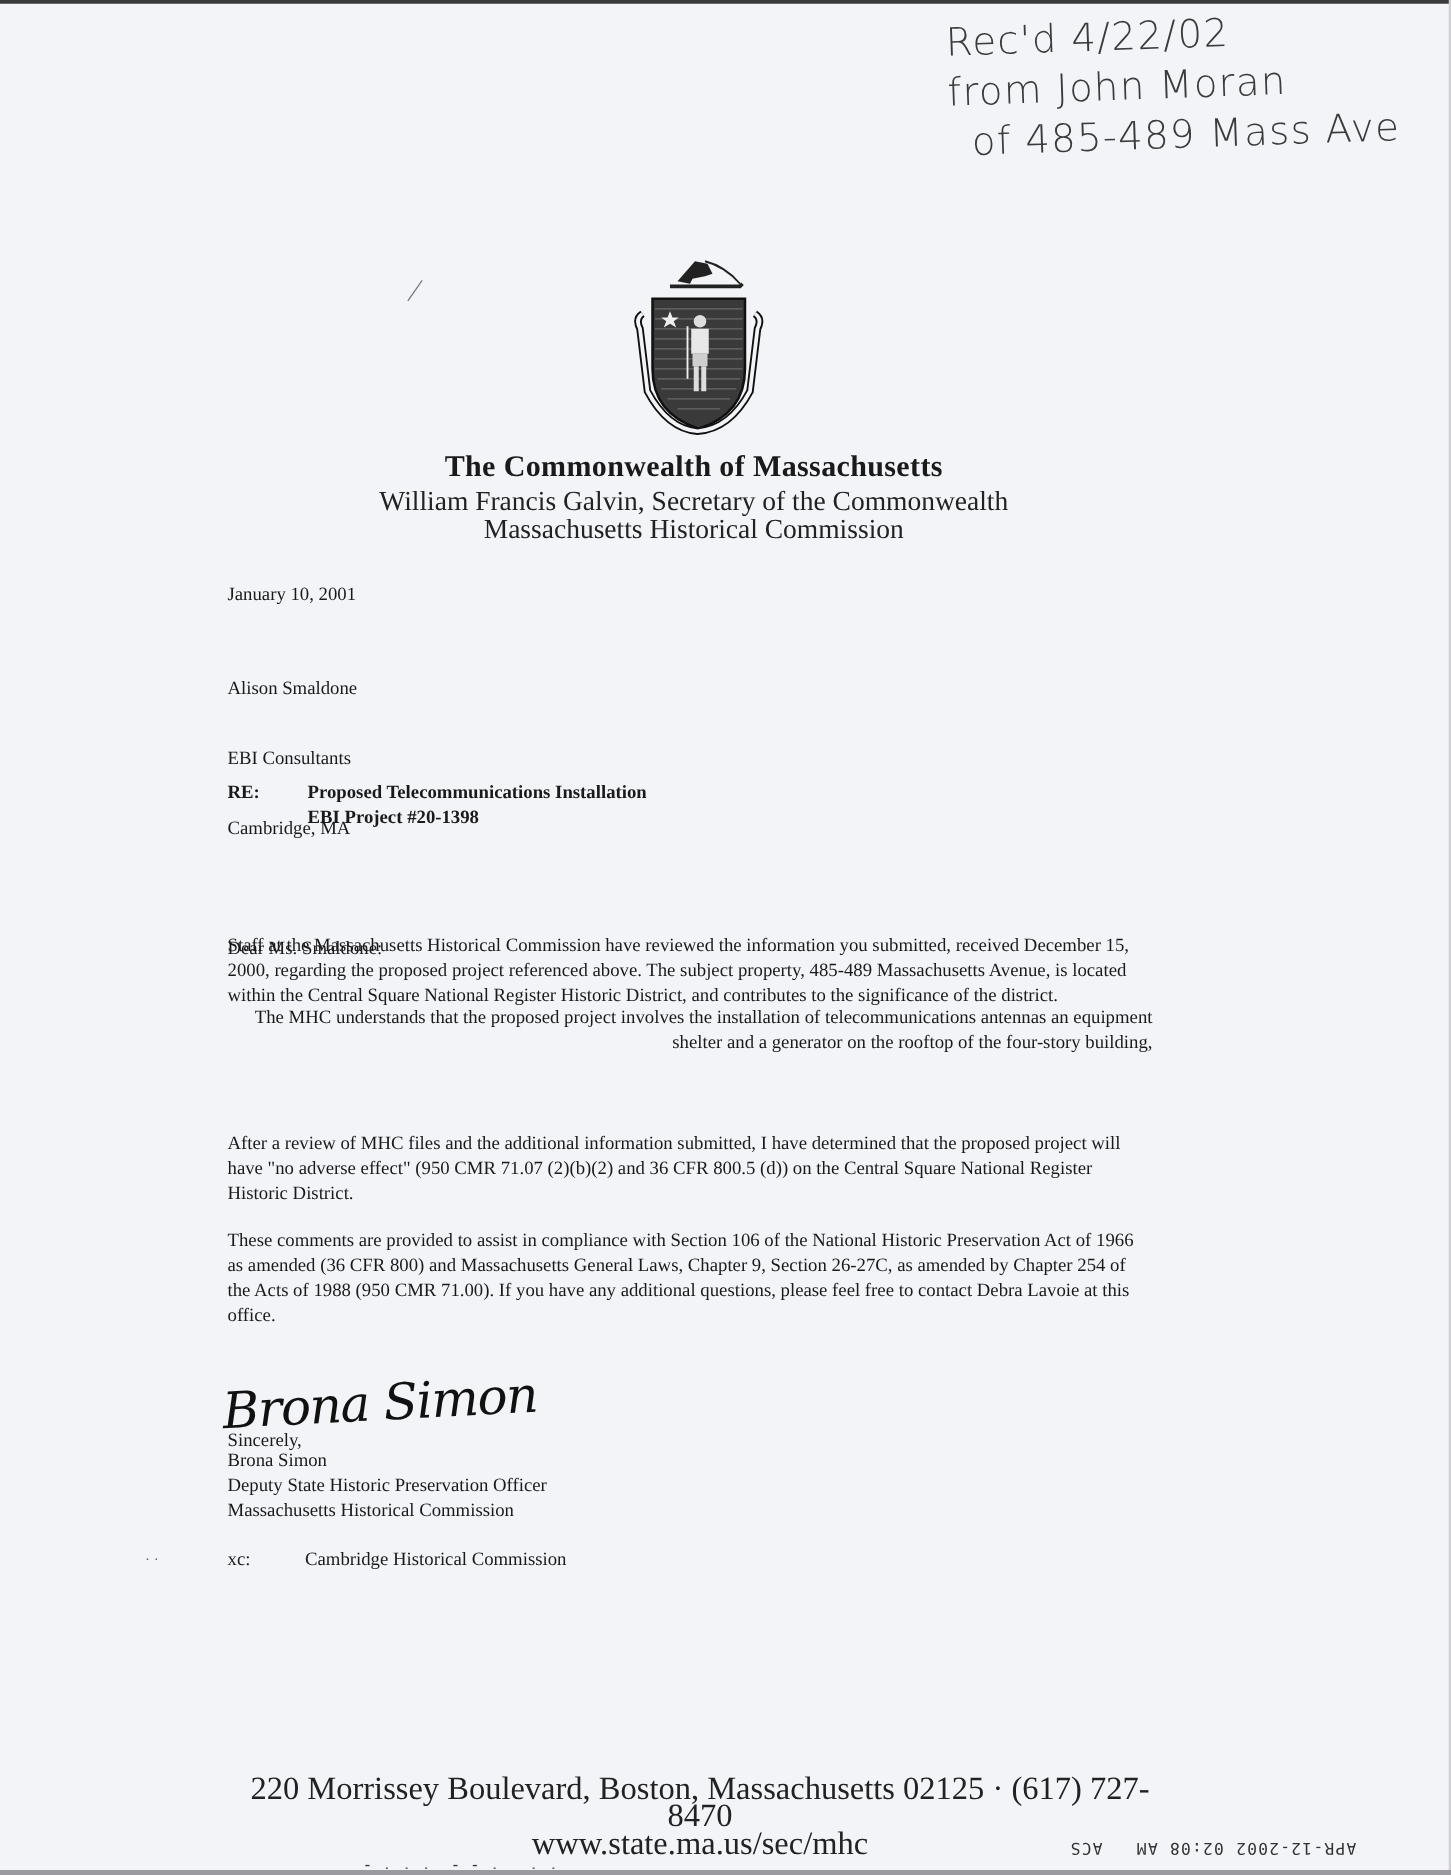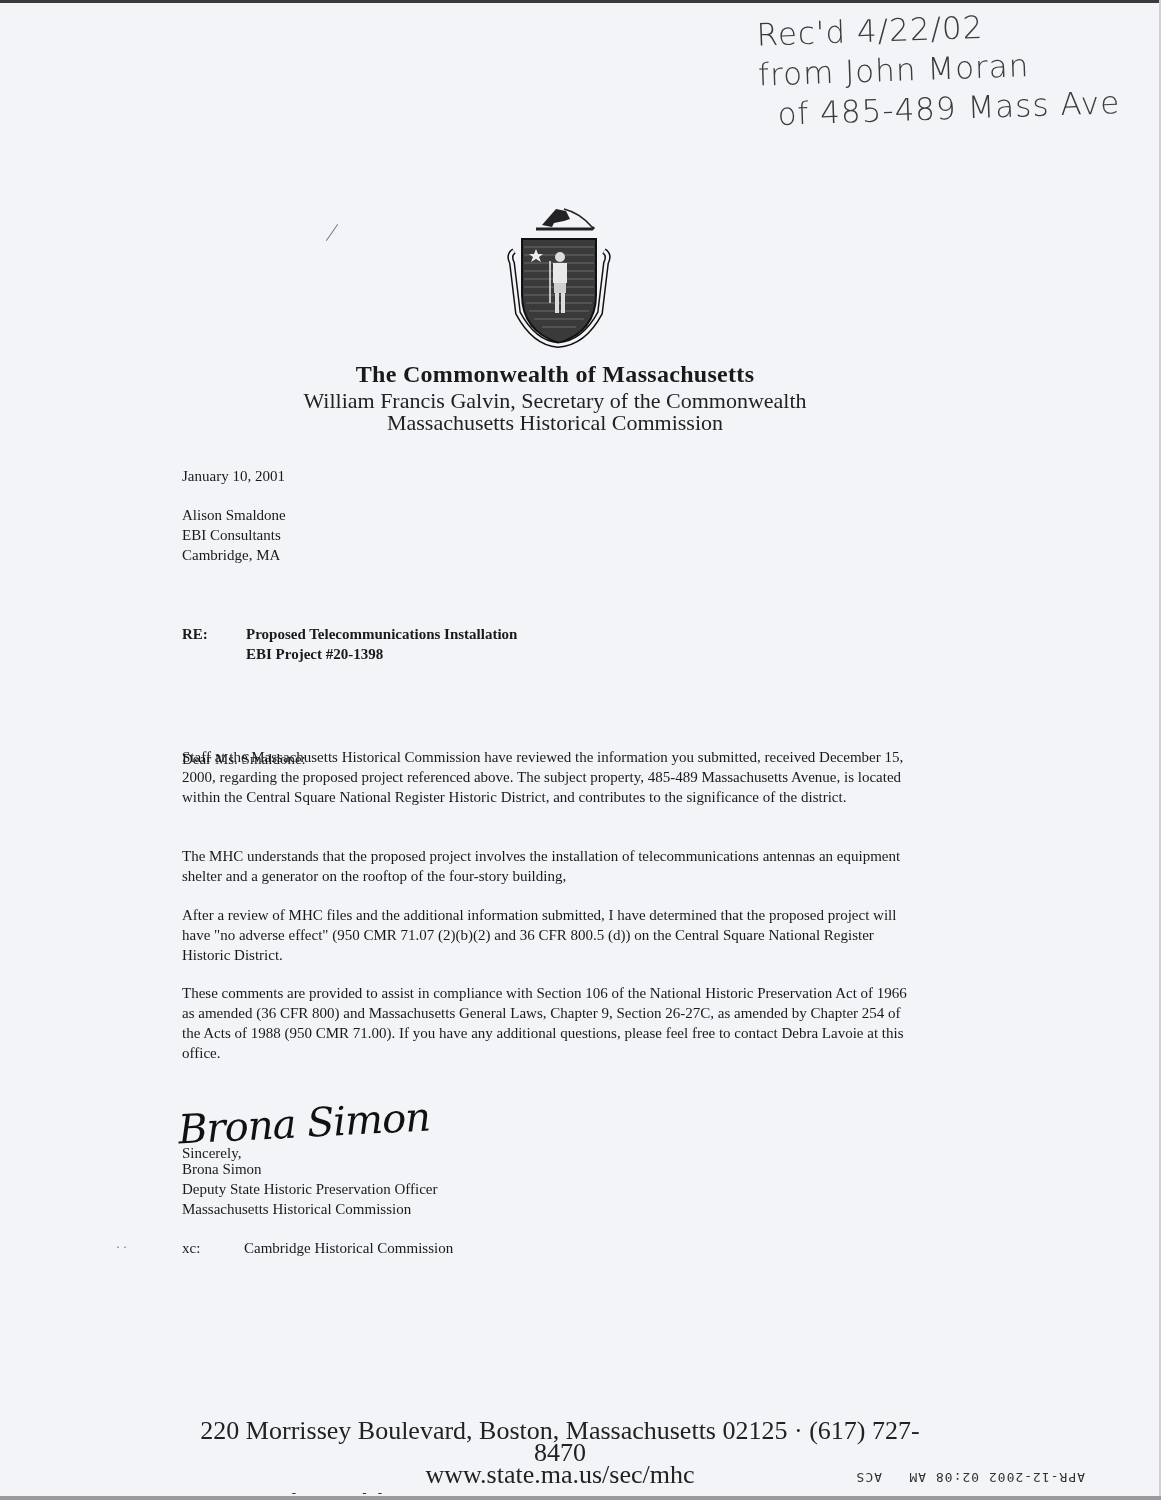--- a/index.html
+++ b/index.html
@@ -27,29 +27,29 @@
 
   .seal { position: absolute; left: 494px; top: 203px; width: 130px; height: 150px; }
 
   .letterhead { position: absolute; left: 250px; top: 358px; width: 610px; text-align: center; }
   .lh-title { font-size: 24px; font-weight: bold; letter-spacing: 0.3px; line-height: 32px; }
   .lh-sub { font-size: 22px; line-height: 22px; color: #222; }
 
   .body-text { position: absolute; left: 182px; width: 740px; font-size: 15px; line-height: 20px; }
   .date { top: 466px; }
   .address { top: 505px; }
-  .address div { line-height: 20px; }
+  .address div { line-height: 20px; margin-top: 36px; }
 
   .re-block { position: absolute; left: 182px; top: 624px; font-size: 15px; font-weight: bold; line-height: 20px; }
   .re-label { position: absolute; left: 0; top: 0; }
   .re-lines { position: absolute; left: 64px; top: 0; white-space: nowrap; }
 
   .salutation { top: 706px; margin-top: 43px; }
   .p1 { top: 747px; }
-  .p2 { top: 846px; }
+  .p2 { top: 804px; text-align: right; }
   .p3 { top: 905px; }
   .p4 { top: 983px; }
   .closing { top: 1106px; margin-top: 37px; }
   .signature {
     position: absolute; left: 178px; top: 1100px;
     font-family: "DejaVu Serif", serif; font-style: italic; font-size: 40px; color: #111;
     letter-spacing: -1px; transform: rotate(-3deg); white-space: nowrap;
   }
   .signer { position: absolute; left: 182px; top: 1159px; font-size: 15px; line-height: 20px; }
   .xc { position: absolute; left: 182px; top: 1240px; font-size: 15px; }

